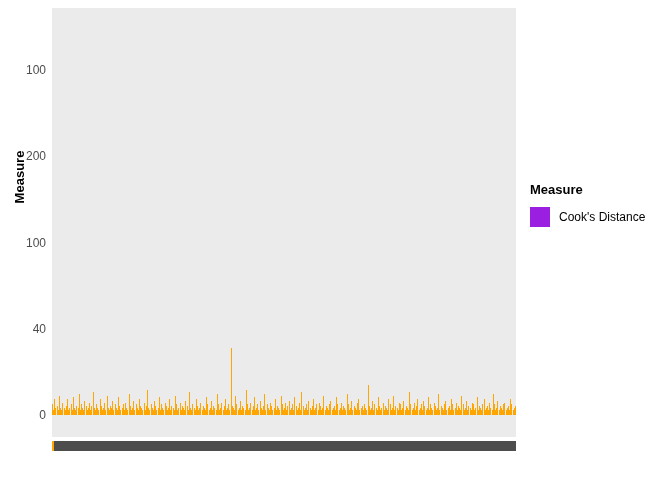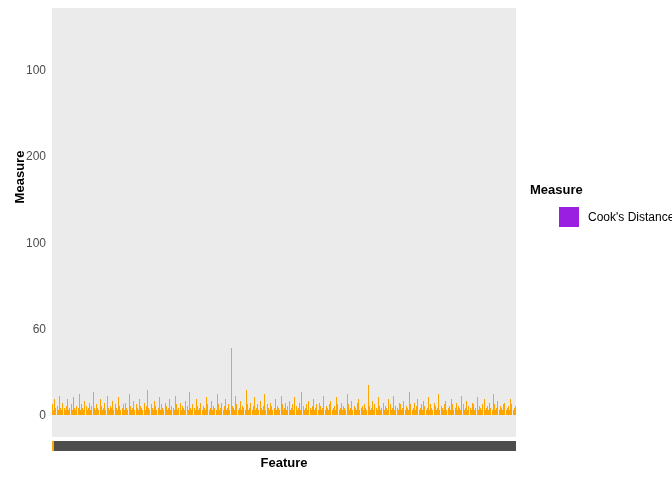--- a/index.html
+++ b/index.html
@@ -114,21 +114,20 @@
     font-weight: bold;
     color: #000000;
     margin-bottom: 7px;
     height: 16px;
     line-height: 16px;
   }
   .legend-item {
     display: flex;
     align-items: center;
     height: 23px;
-    margin-left: 29px;
   }
   .legend-swatch {
     width: 20px;
     height: 20px;
     flex: 0 0 20px;
   }
   .legend-label {
     margin-left: 9px;
     font-size: 12px;
     color: #000000;
@@ -137,21 +136,21 @@
 </style>
 </head>
 <body>
 
 <div id="chart-root">
 
   <div class="y-axis-title">Measure</div>
 
   <div id="y-tick-labels">
       <div class="y-tick-label" style="top: 408px;">0</div>
-      <div class="y-tick-label" style="top: 321.75px;">60</div>
+      <div class="y-tick-label" style="top: 321.75px;">40</div>
       <div class="y-tick-label" style="top: 235.5px;">100</div>
       <div class="y-tick-label" style="top: 149.25px;">200</div>
       <div class="y-tick-label" style="top: 63px;">100</div>
     </div>
 
   <div id="panel">
     <div id="bars">
         <div class="bar" style="left: 0px; width: 1px; height: 10.5259px; background: rgb(255, 165, 0);"></div>
         <div class="bar" style="left: 1.16px; width: 1px; height: 5.26293px; background: rgb(255, 165, 0);"></div>
         <div class="bar" style="left: 2.32px; width: 1px; height: 15.7888px; background: rgb(255, 165, 0);"></div>
@@ -552,21 +551,20 @@
         <div class="bar" style="left: 460.52px; width: 1px; height: 5.26293px; background: rgb(255, 165, 0);"></div>
         <div class="bar" style="left: 461.68px; width: 1px; height: 7.01724px; background: rgb(255, 165, 0);"></div>
         <div class="bar" style="left: 462.84px; width: 1px; height: 8.77155px; background: rgb(255, 165, 0);"></div>
       </div>
   </div>
 
   <div id="x-axis-strip">
     <div id="x-axis-strip-accent"></div>
   </div>
 
-  <div id="x-axis-title">Feature</div>
 
   <div id="legend">
     <div id="legend-title">Measure</div>
     <div id="legend-items">
         <div class="legend-item">
           <div class="legend-swatch" style="background: rgb(154, 31, 224);"></div>
           <div class="legend-label">Cook's Distance</div>
         </div>
       </div>
   </div>

